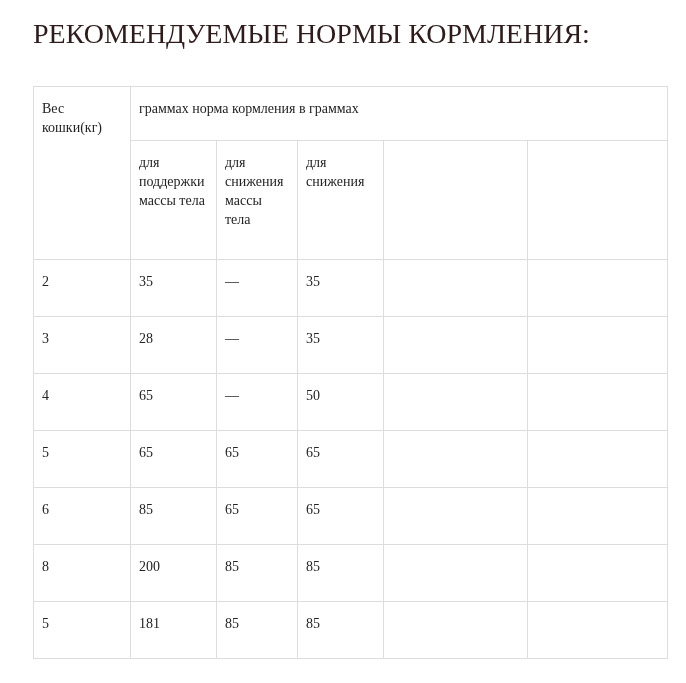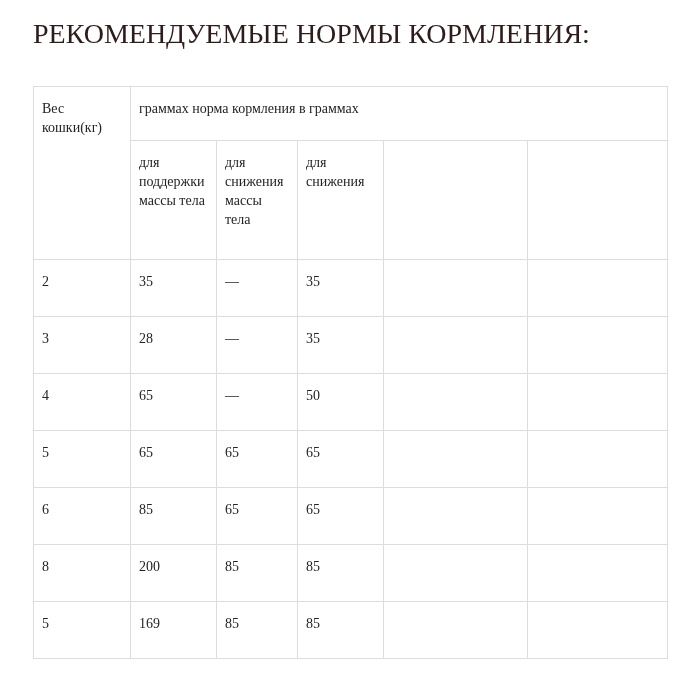--- a/index.html
+++ b/index.html
@@ -124,21 +124,21 @@
       <tr>
         <td>8</td>
         <td>200</td>
         <td>85</td>
         <td>85</td>
         <td></td>
         <td></td>
       </tr>
       <tr>
         <td>5</td>
-        <td>169</td>
+        <td>181</td>
         <td>85</td>
         <td>85</td>
         <td></td>
         <td></td>
       </tr>
     </tbody>
   </table>
 
 </div>
 

